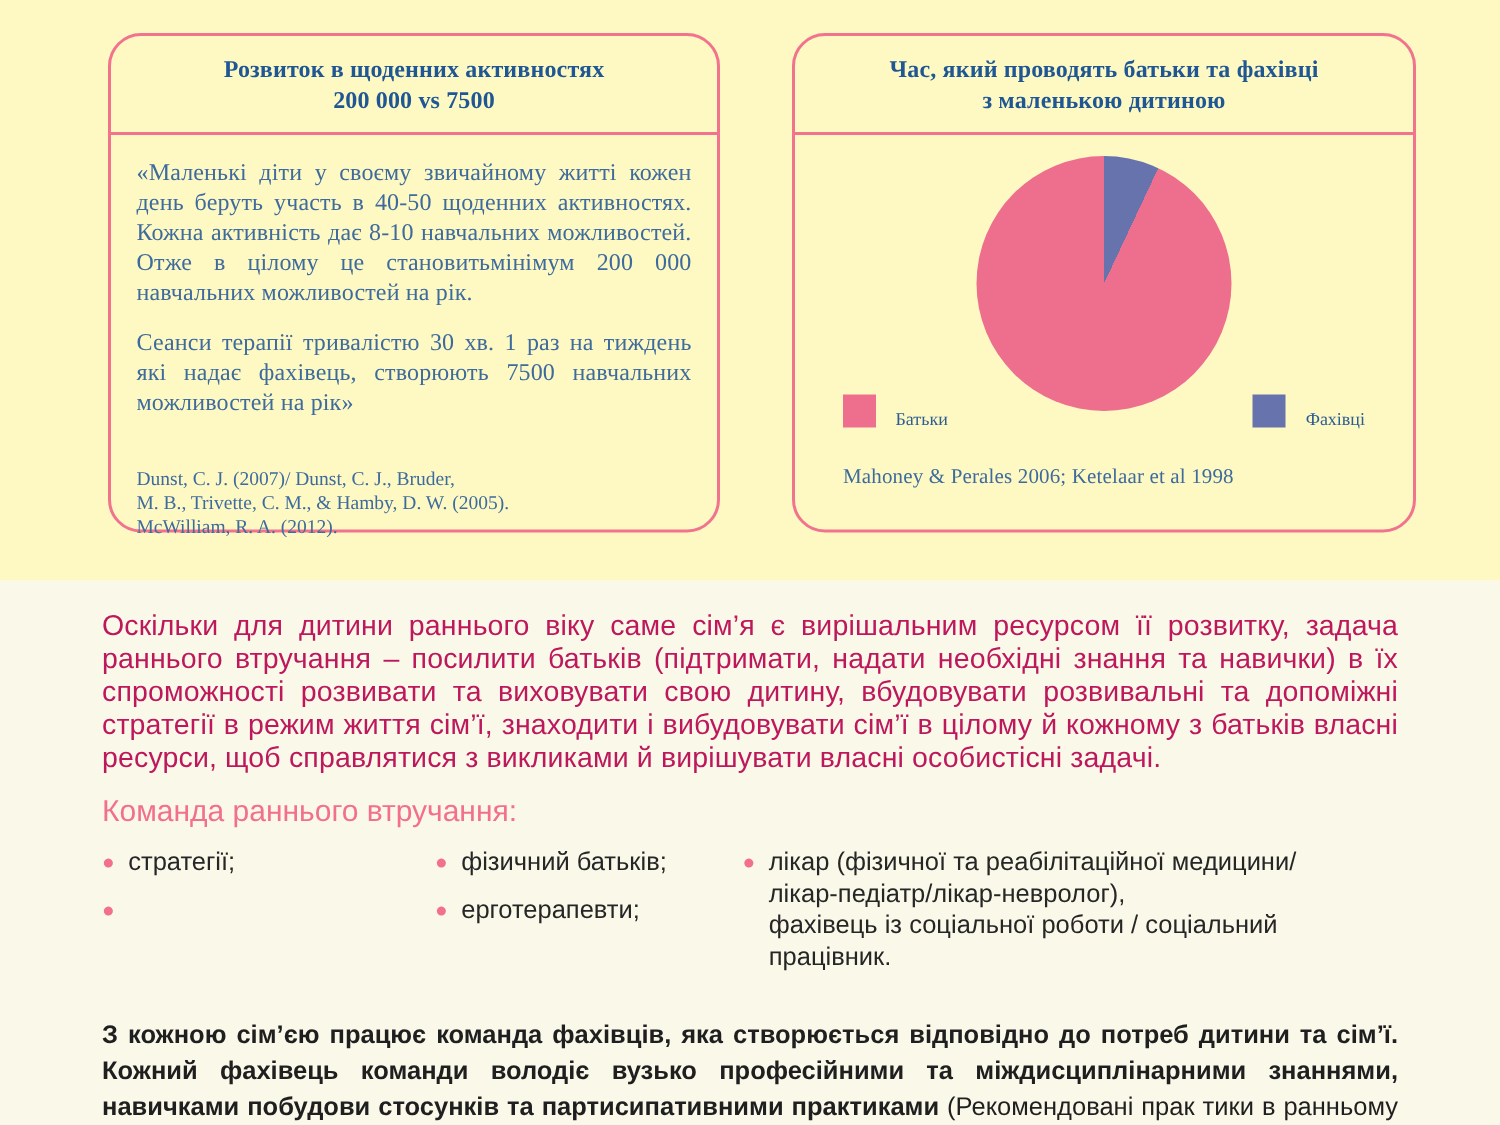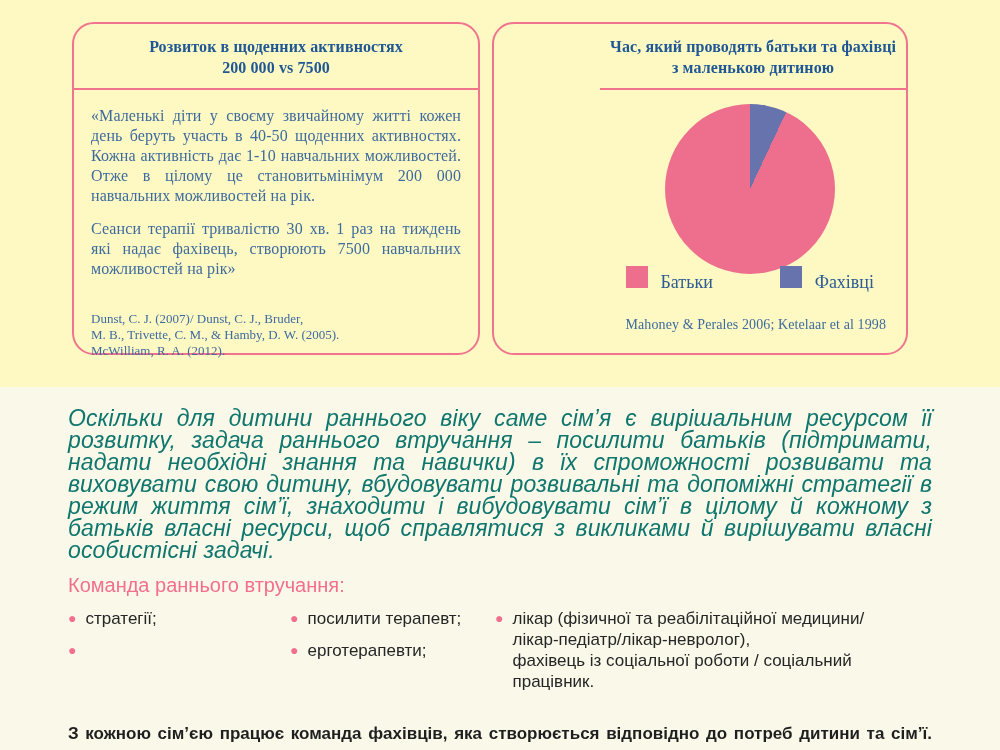--- a/index.html
+++ b/index.html
@@ -13,21 +13,21 @@
   
   .top {
     height: 387px; background: #fef9c3; position: relative; flex: none; font-family: Liberation Serif, serif;
   }
   .card {
     position: absolute; top: 22px; height: 333px;
     border: 2px solid #f1738e; border-radius: 22px;
     display: flex; flex-direction: column;
   }
   .card-left  { left: 72px;  width: 408px; }
-  .card-right { left: 492px; width: 416px; align-items: flex-end; }
+  .card-right { left: 528px; width: 416px; }
   .card-header {
     border-bottom: 2px solid #f1738e;
     padding: 12px 10px 10px;
     text-align: center; white-space: pre-line;
     font-weight: bold; font-size: 16px; line-height: 21px;
     color: #1f5794; letter-spacing: .1px;
   }
   .card-body { flex: 1; padding: 16px 17px 12px; }
   .quote-para {
     color: #3e6b9e; font-size: 16px; line-height: 20px;
@@ -43,33 +43,33 @@
   .pie {
     width: 170px; height: 170px; border-radius: 50%;
     margin: 4px auto 0;
   }
   .legend {
     display: flex; justify-content: space-between;
     margin-top: -14px; padding: 0 12px;
   }
   .legend-item { display: flex; align-items: center; }
   .swatch { width: 22px; height: 22px; display: inline-block; margin-right: 13px; }
-  .legend-label { color: #2d5d92; font-size: 18px; margin-top: 12px; }
+  .legend-label { color: #2d5d92; font-size: 12px; margin-top: 12px; }
   .chart-source {
     margin-top: 24px; padding-left: 12px;
     color: #3e6b9e; font-size: 14px; letter-spacing: .1px;
   }
 
   
   .bottom {
     flex: 1; background: #faf8e9; padding: 20px 68px 0;
   }
   .intro {
-    color: #0f766e; font-size: 23px; line-height: 22px;
-    text-align: justify; letter-spacing: .1px; font-style: italic;
+    color: #be185d; font-size: 19px; line-height: 22px;
+    text-align: justify; letter-spacing: .1px;
   }
   .team-heading {
     margin-top: 13px; color: #f2708c;
     font-size: 20px; line-height: 22px; font-weight: normal;
   }
   .team-list { display: flex; margin-top: 12px; }
   .team-col-1 { width: 222px; flex: none; }
   .team-col-2 { width: 205px; flex: none; }
   .team-col-3 { flex: 1; }
   .team-item {
@@ -92,21 +92,21 @@
 <body>
 
 <div class="page">
 
   <section class="top">
 
     <div class="card card-left">
       <div class="card-header">Розвиток в щоденних активностях
 200 000 vs 7500</div>
       <div class="card-body">
-        <p class="quote-para">«Маленькі діти у своєму звичайному житті кожен день беруть участь в 40-50 щоденних активностях. Кожна активність дає 1-10 навчальних можливостей. Отже в цілому це становитьмінімум 200 000 навчальних можливостей на рік.</p>
+        <p class="quote-para">«Маленькі діти у своєму звичайному житті кожен день беруть участь в 40-50 щоденних активностях. Кожна активність дає 8-10 навчальних можливостей. Отже в цілому це становитьмінімум 200 000 навчальних можливостей на рік.</p>
         <p class="quote-para">Сеанси терапії тривалістю 30 хв. 1 раз на тиждень які надає фахівець, створюють 7500 навчальних можливостей на рік»</p>
         <p class="citation">Dunst, C. J. (2007)/ Dunst, C. J., Bruder,
 M. B., Trivette, C. M., &amp; Hamby, D. W. (2005).
 McWilliam, R. A. (2012).</p>
       </div>
     </div>
 
     <div class="card card-right">
       <div class="card-header">Час, який проводять батьки та фахівці
 з маленькою дитиною</div>
@@ -140,21 +140,21 @@
           <span class="bullet">●</span>
           <span class="team-item-text">стратегії;</span>
         </div>
         <div class="team-item">
           <span class="bullet">●</span>
         </div>
       </div>
       <div class="team-col-2">
         <div class="team-item">
           <span class="bullet">●</span>
-          <span class="team-item-text">посилити терапевт;</span>
+          <span class="team-item-text">фізичний батьків;</span>
         </div>
         <div class="team-item">
           <span class="bullet">●</span>
           <span class="team-item-text">ерготерапевти;</span>
         </div>
       </div>
       <div class="team-col-3">
         <div class="team-item">
           <span class="bullet">●</span>
           <span class="team-item-text">лікар (фізичної та реабілітаційної медицини/

